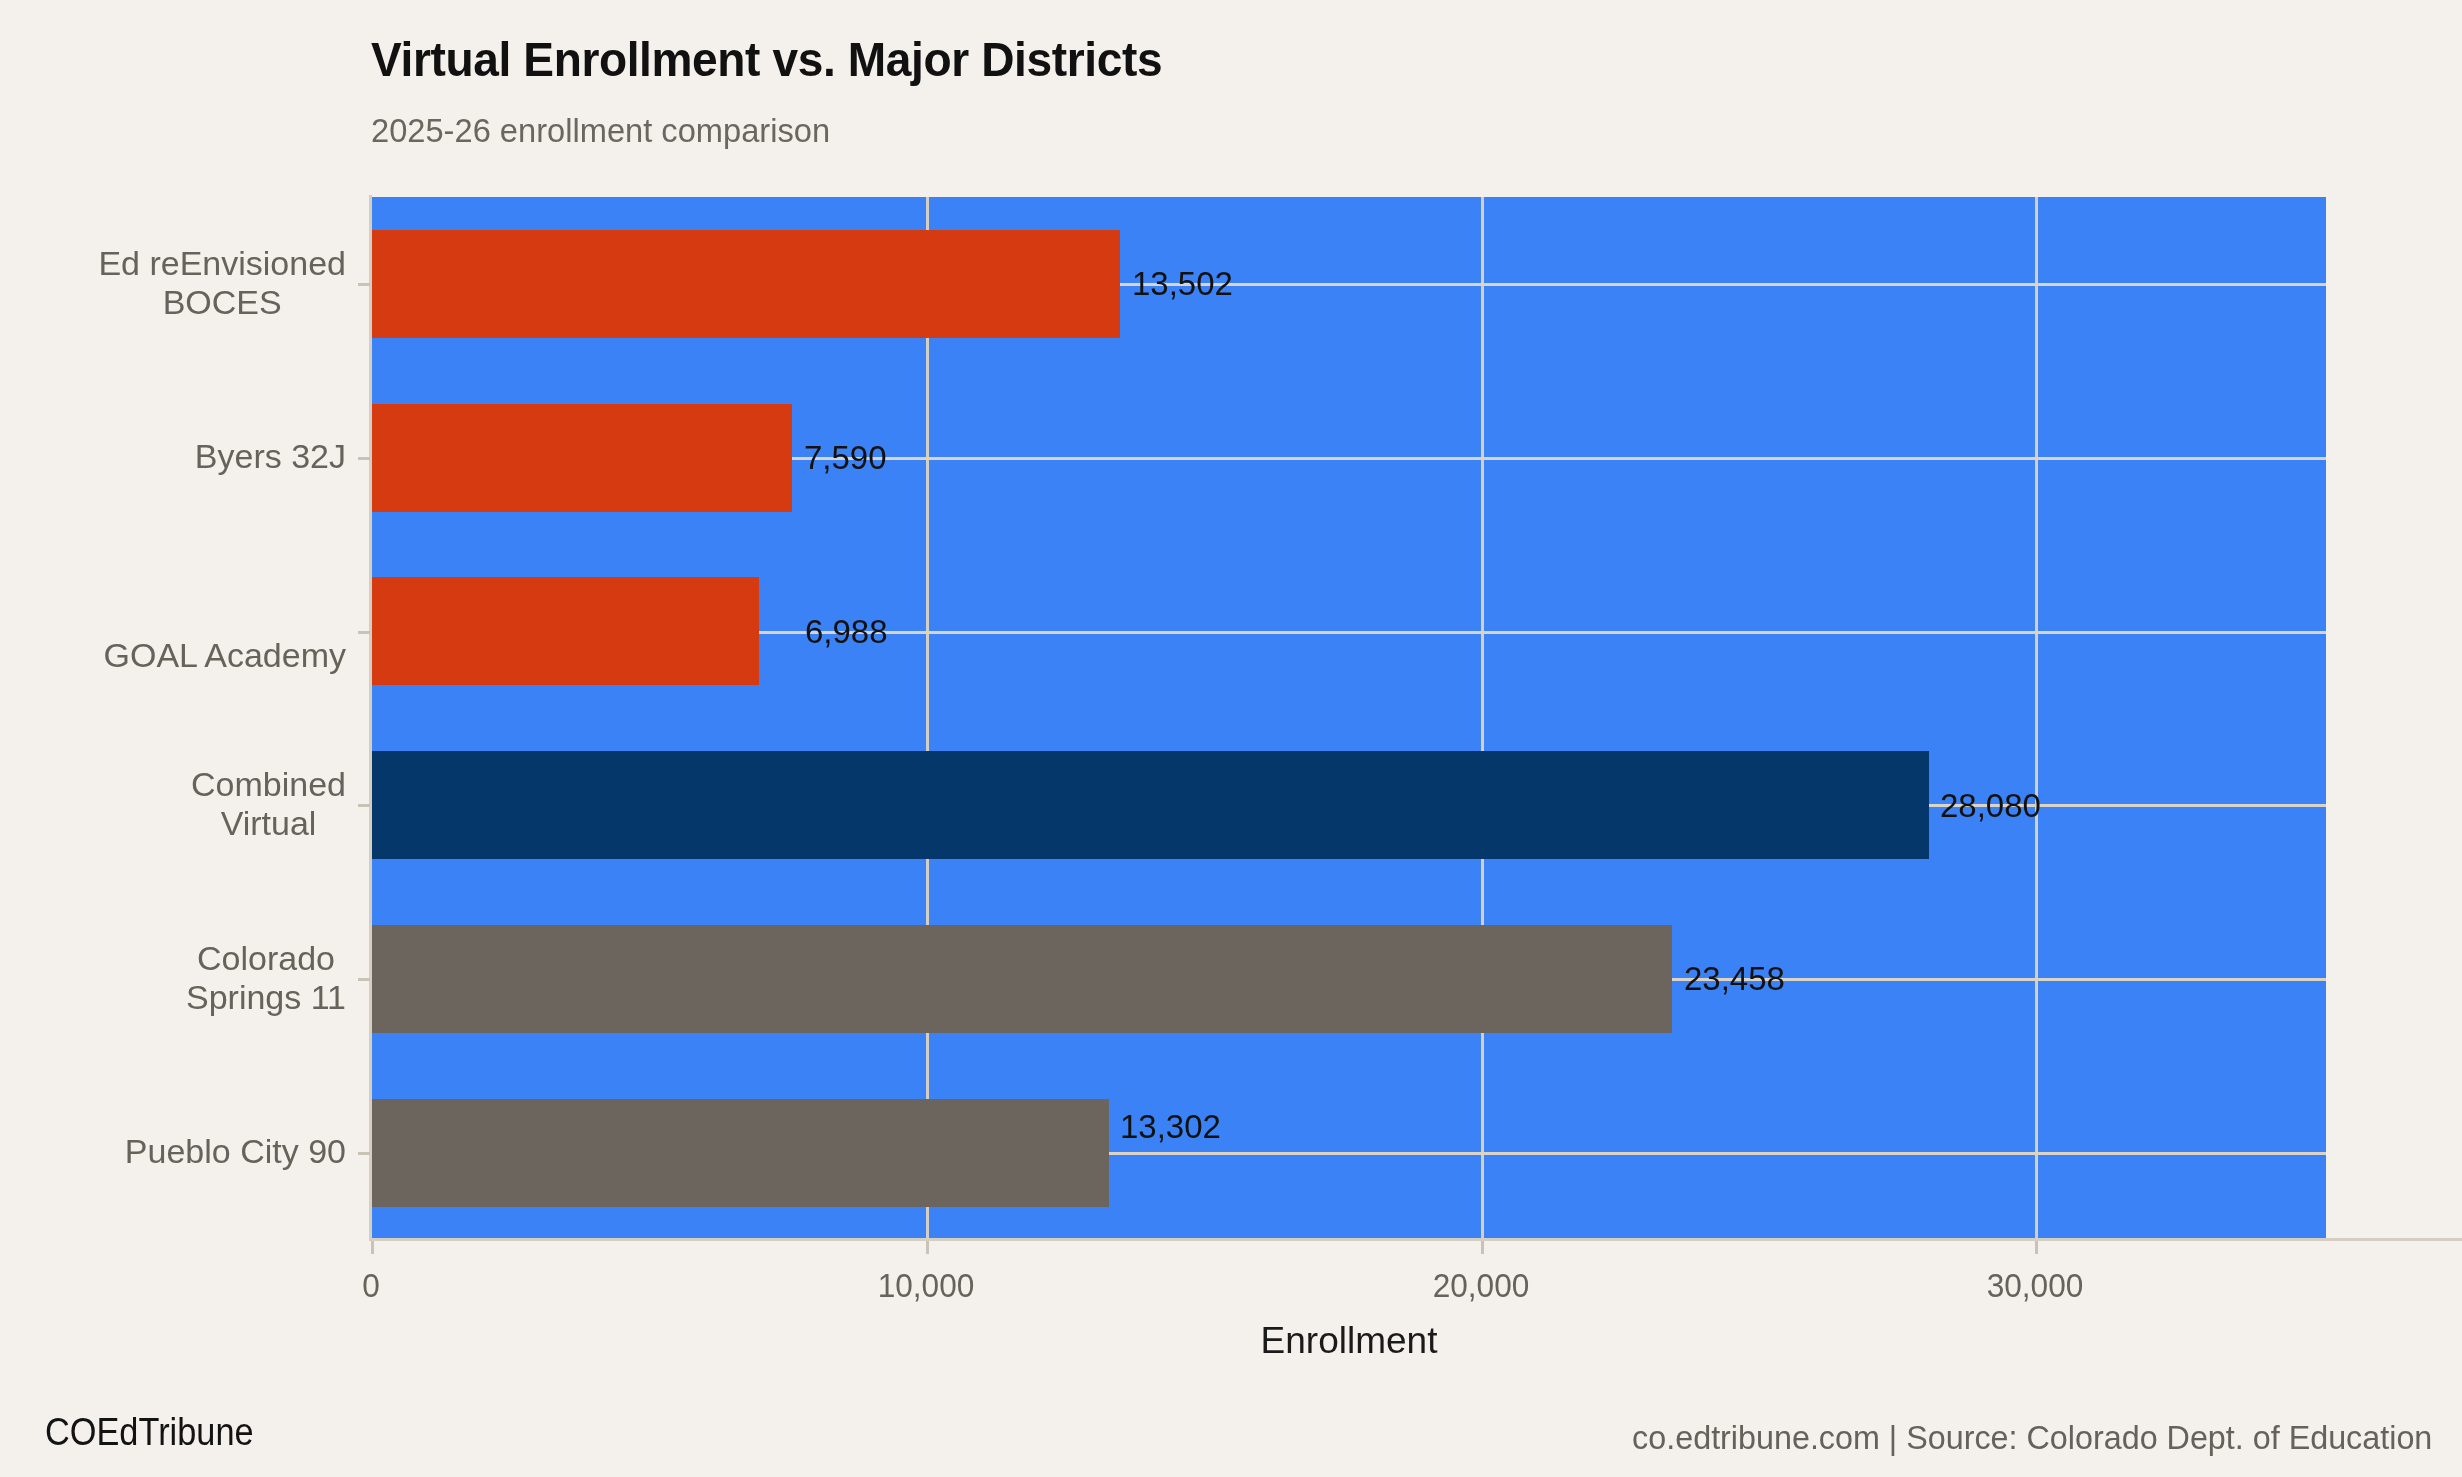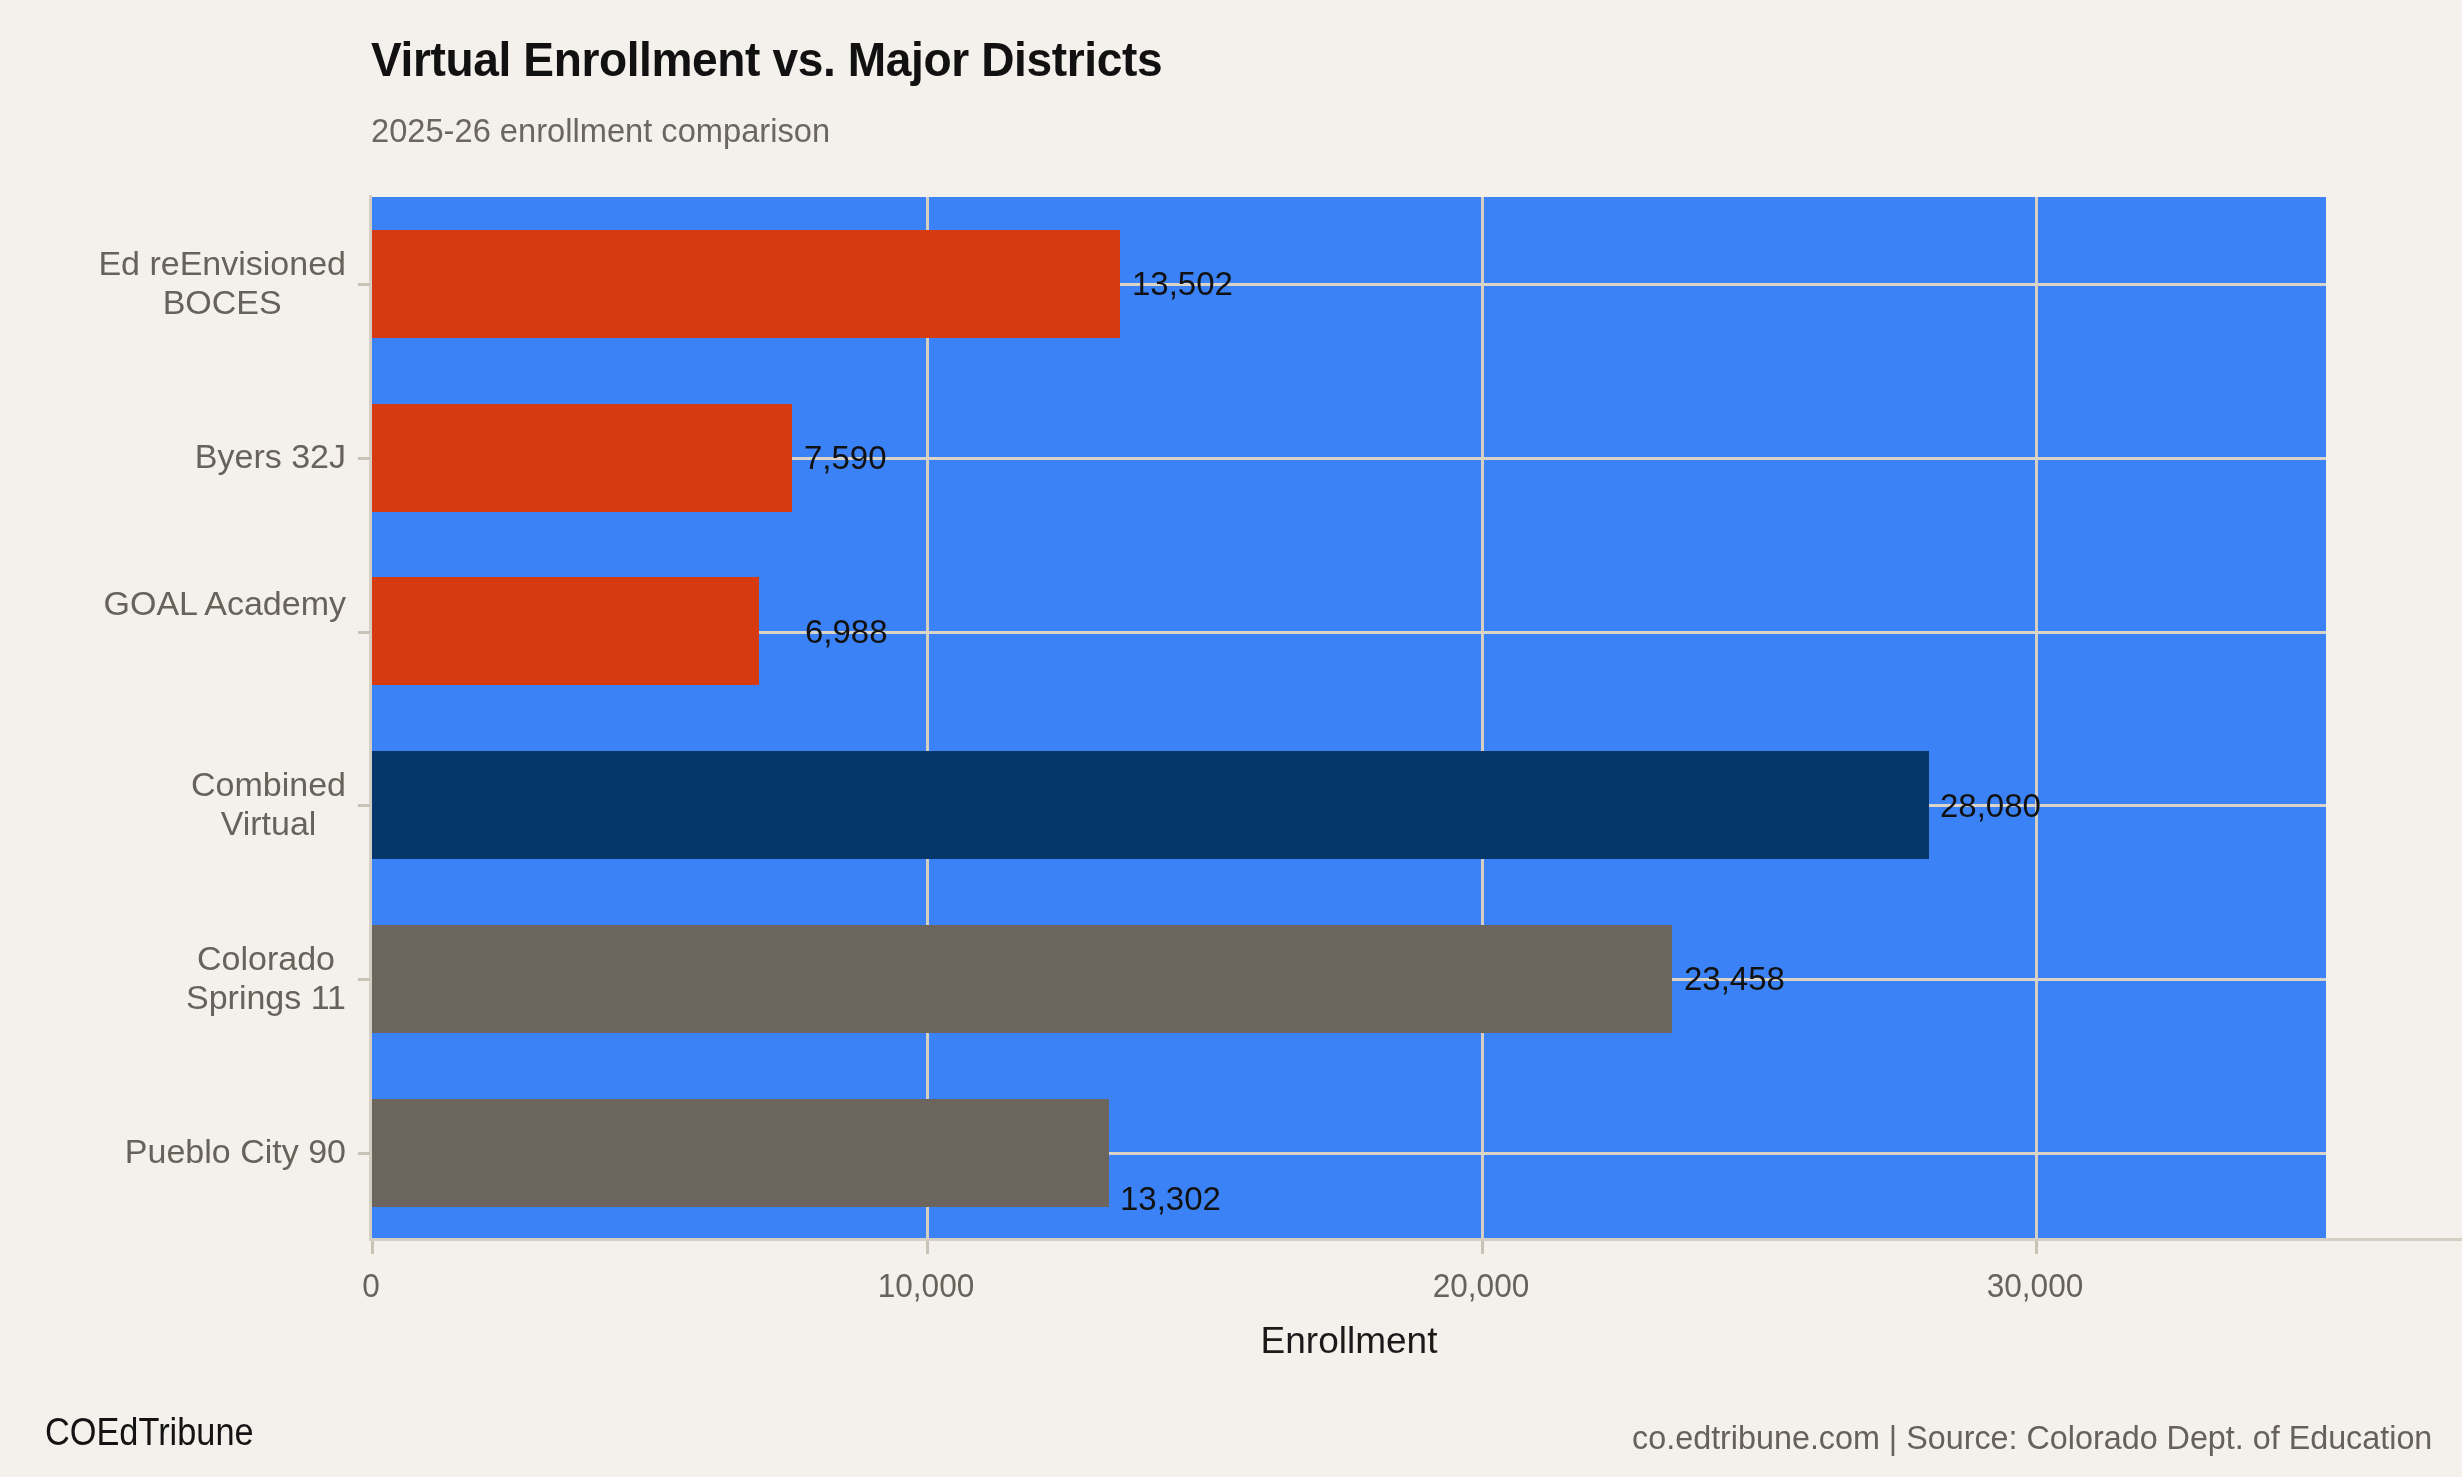--- a/index.html
+++ b/index.html
@@ -187,41 +187,41 @@
       <div class="bar" title="GOAL Academy: 6,988" style="top: 380px; width: 388px; height: 108px; background: rgb(213, 58, 16);"></div>
       <div class="bar-value" style="left: 391px; top: 418px; margin-left: 43px;">6,988</div>
       <div class="gridline-h" style="top: 607px;"></div>
       <div class="bar" title="Combined Virtual: 28,080" style="top: 554px; width: 1558px; height: 108px; background: rgb(5, 55, 107);"></div>
       <div class="bar-value" style="left: 1569px; top: 592px;">28,080</div>
       <div class="gridline-h" style="top: 781px;"></div>
       <div class="bar" title="Colorado Springs 11: 23,458" style="top: 728px; width: 1301px; height: 108px; background: rgb(107, 101, 93);"></div>
       <div class="bar-value" style="left: 1313px; top: 765px;">23,458</div>
       <div class="gridline-h" style="top: 955px;"></div>
       <div class="bar" title="Pueblo City 60: 13,302" style="top: 902px; width: 738px; height: 108px; background: rgb(107, 101, 93);"></div>
-      <div class="bar-value" style="left: 749px; top: 985px;">13,302</div>
+      <div class="bar-value" style="left: 749px; top: 913px;">13,302</div>
     </div>
   <div class="plot-border-left"></div>
   <div class="plot-border-bottom"></div>
 
   <div id="axis-layer">
       <div class="xtick-mark" style="left: 371px;"></div>
       <div class="xtick-label" style="left: 371px;">0</div>
       <div class="xtick-mark" style="left: 926px;"></div>
       <div class="xtick-label" style="left: 926px;">10,000</div>
       <div class="xtick-mark" style="left: 1481px;"></div>
       <div class="xtick-label" style="left: 1481px;">20,000</div>
       <div class="xtick-mark" style="left: 2035px;"></div>
       <div class="xtick-label" style="left: 2035px;">30,000</div>
       <div class="ytick-mark" style="left: 358px; top: 283px;"></div>
       <div class="ytick-label" style="top: 244px;">Ed reEnvisioned
 BOCES</div>
       <div class="ytick-mark" style="left: 358px; top: 457px;"></div>
       <div class="ytick-label" style="top: 437px;">Byers 32J</div>
       <div class="ytick-mark" style="left: 358px; top: 631px;"></div>
-      <div class="ytick-label" style="top: 584px;">GOAL Academy</div>
+      <div class="ytick-label" style="top: 636px;">GOAL Academy</div>
       <div class="ytick-mark" style="left: 358px; top: 804px;"></div>
       <div class="ytick-label" style="top: 765px;">Combined
 Virtual</div>
       <div class="ytick-mark" style="left: 358px; top: 978px;"></div>
       <div class="ytick-label" style="top: 939px;">Colorado
 Springs 11</div>
       <div class="ytick-mark" style="left: 358px; top: 1152px;"></div>
       <div class="ytick-label" style="top: 1132px;">Pueblo City 90</div>
     </div>
 

